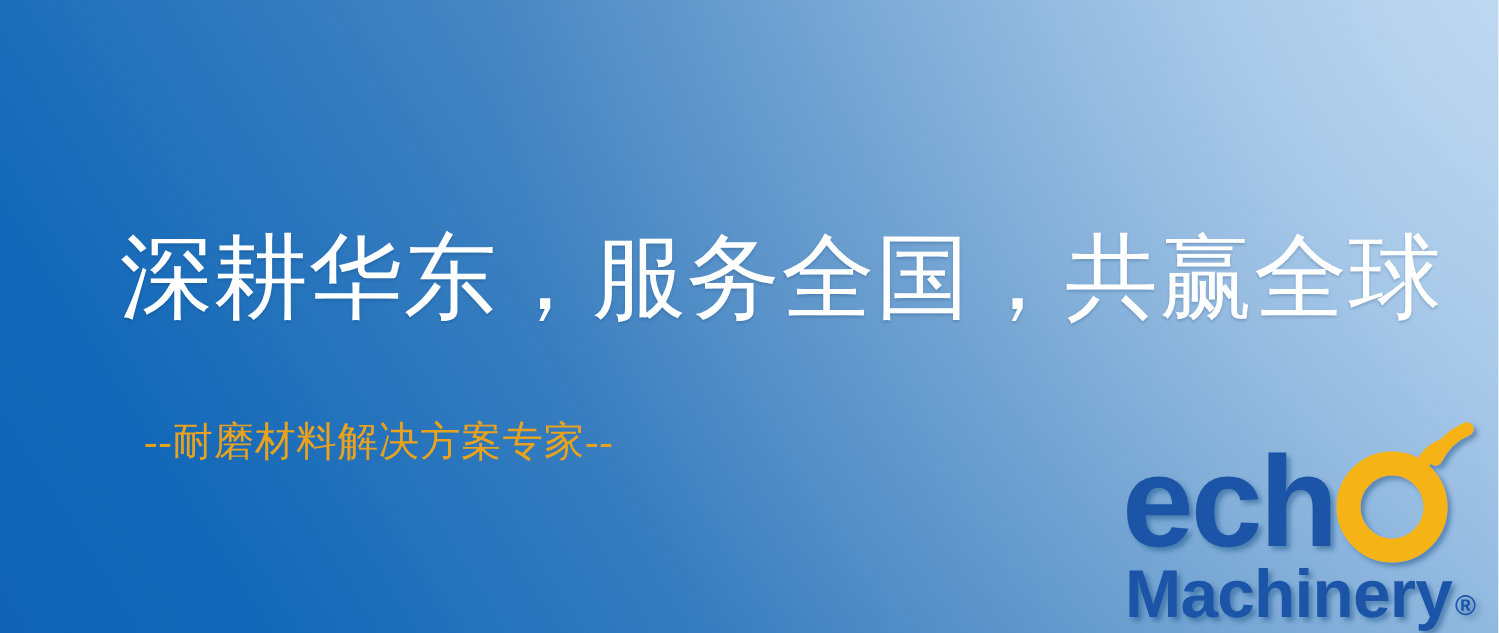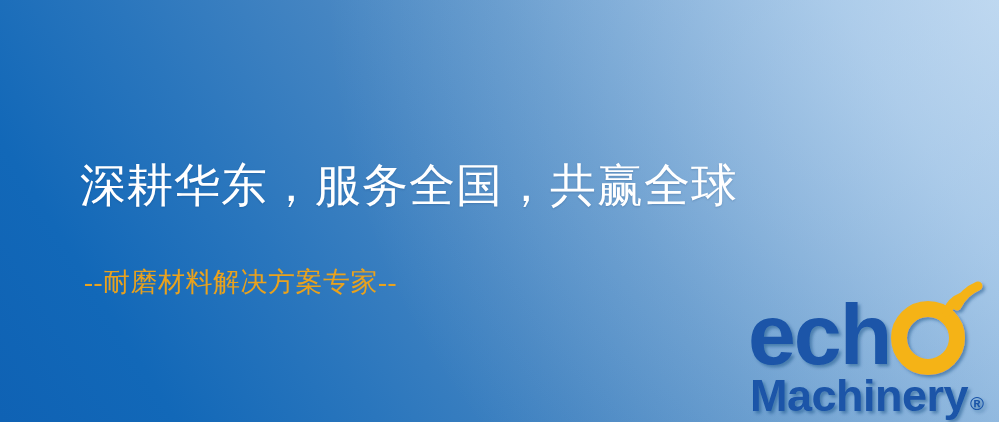--- a/index.html
+++ b/index.html
@@ -40,35 +40,35 @@
                 rgba(220,235,250,0.18) 34%,
                 rgba(220,235,250,0.0) 62%);
   }
 
   .headline {
     position: absolute;
     left: 80px;
     top: 152px;
     margin: 0;
     font-family: "Liberation Serif", "DejaVu Serif", serif;
-    font-size: 46px;
+    font-size: 62px;
     line-height: 68px;
     font-weight: 400;
     color: #ffffff;
     letter-spacing: 1px;
     white-space: nowrap;
     z-index: 3;
     text-shadow: 0 1px 2px rgba(10,50,100,0.22);
   }
 
   .subhead {
     position: absolute;
     left: 84px;
     top: 266px;
-    margin: 0;
+    margin: 12px;
     font-family: "Liberation Serif", "DejaVu Serif", serif;
     font-size: 27px;
     line-height: 32px;
     font-weight: 400;
     color: #e9a21d;
     letter-spacing: 0.5px;
     white-space: nowrap;
     z-index: 3;
   }
 

